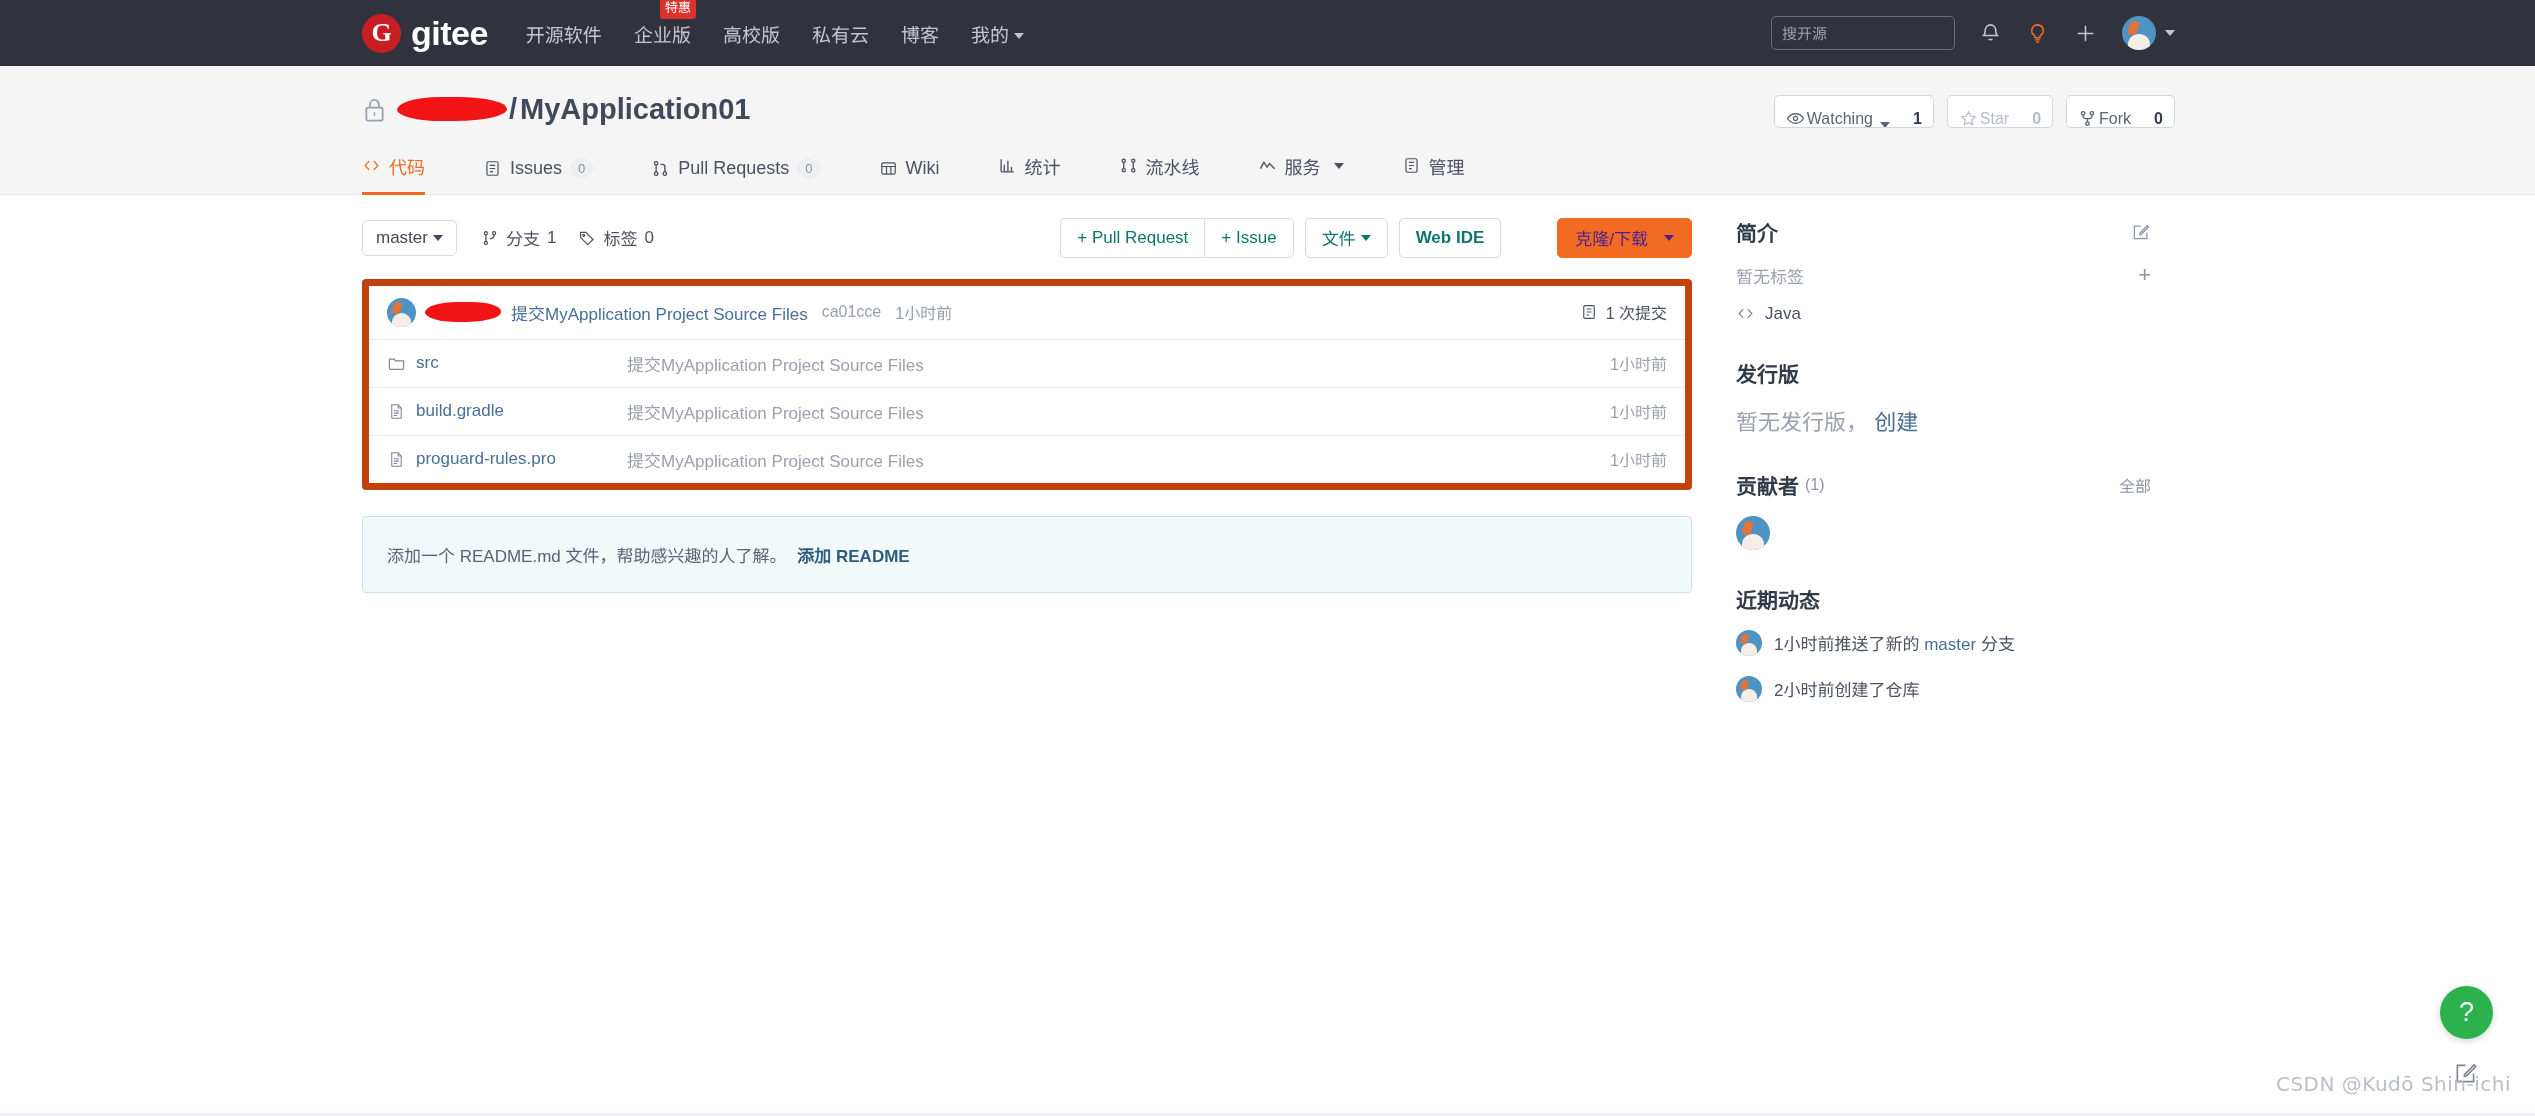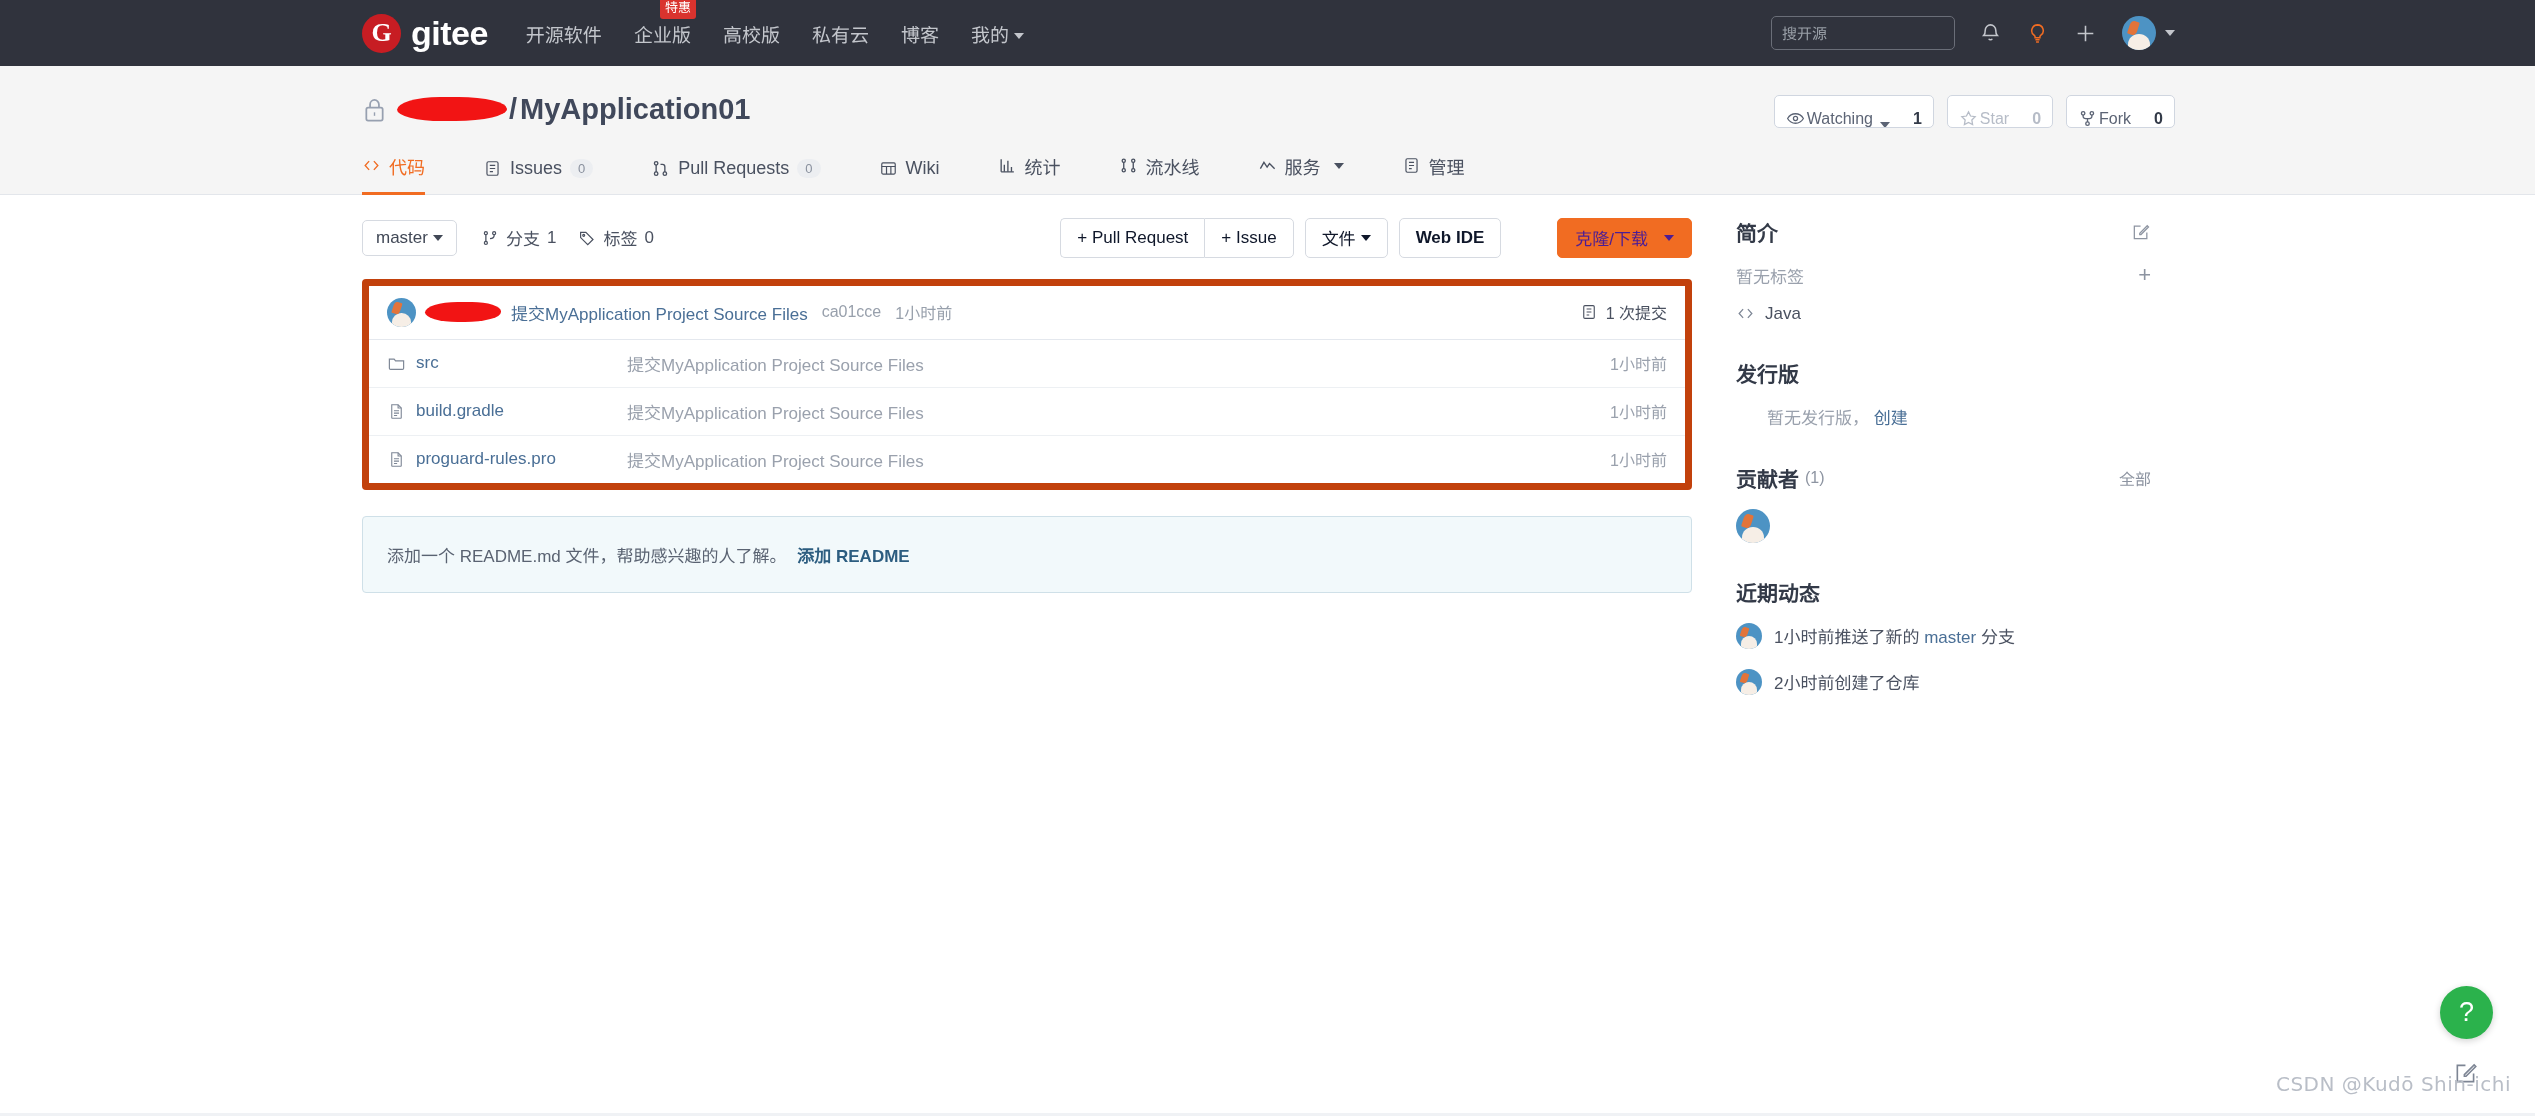--- a/index.html
+++ b/index.html
@@ -282,21 +282,21 @@
   .meta-links { display: flex; align-items: center; gap: 22px; margin-left: 24px; }
   .meta-link {
     display: flex; align-items: center; gap: 7px;
     font-size: 17px; color: #4a5160; cursor: pointer;
     white-space: nowrap;
   }
   .toolbar-right { margin-left: auto; display: flex; align-items: center; gap: 11px; }
   .tb-btn {
     border: 1px solid #d6dae1;
     background: #fff;
-    color: #0f172a;
+    color: #0f766e;
     font-size: 17px;
     height: 40px;
     padding: 0 16px;
     border-radius: 5px;
     display: flex;
     align-items: center;
     cursor: pointer;
     white-space: nowrap;
     font-family: inherit;
   }
@@ -413,21 +413,21 @@
     align-items: center;
     font-size: 17px;
     color: #9aa1ad;
     margin-bottom: 16px;
   }
   .side-row .plus { margin-left: auto; color: #8d94a1; cursor: pointer; font-size: 22px; line-height: 1; }
   .lang-row {
     display: flex; align-items: center; gap: 10px;
     font-size: 17px; color: #4a5160;
   }
-  .side-muted { font-size: 17px; color: #9aa1ad; margin-left: 31px; }
+  .side-muted { font-size: 22px; color: #9aa1ad; }
   .side-a { color: #4a6f96; cursor: pointer; }
   .contrib-avatars { display: flex; gap: 10px; margin-top: 4px; }
   .contrib-avatars .avatar { width: 34px; height: 34px; cursor: pointer; }
   .activity-item {
     display: flex; align-items: center; gap: 12px;
     margin-bottom: 20px;
     font-size: 17px; color: #4a5160;
   }
   .activity-item .avatar { width: 26px; height: 26px; flex: none; }
   .activity-item .hl { color: #4a6f96; }

